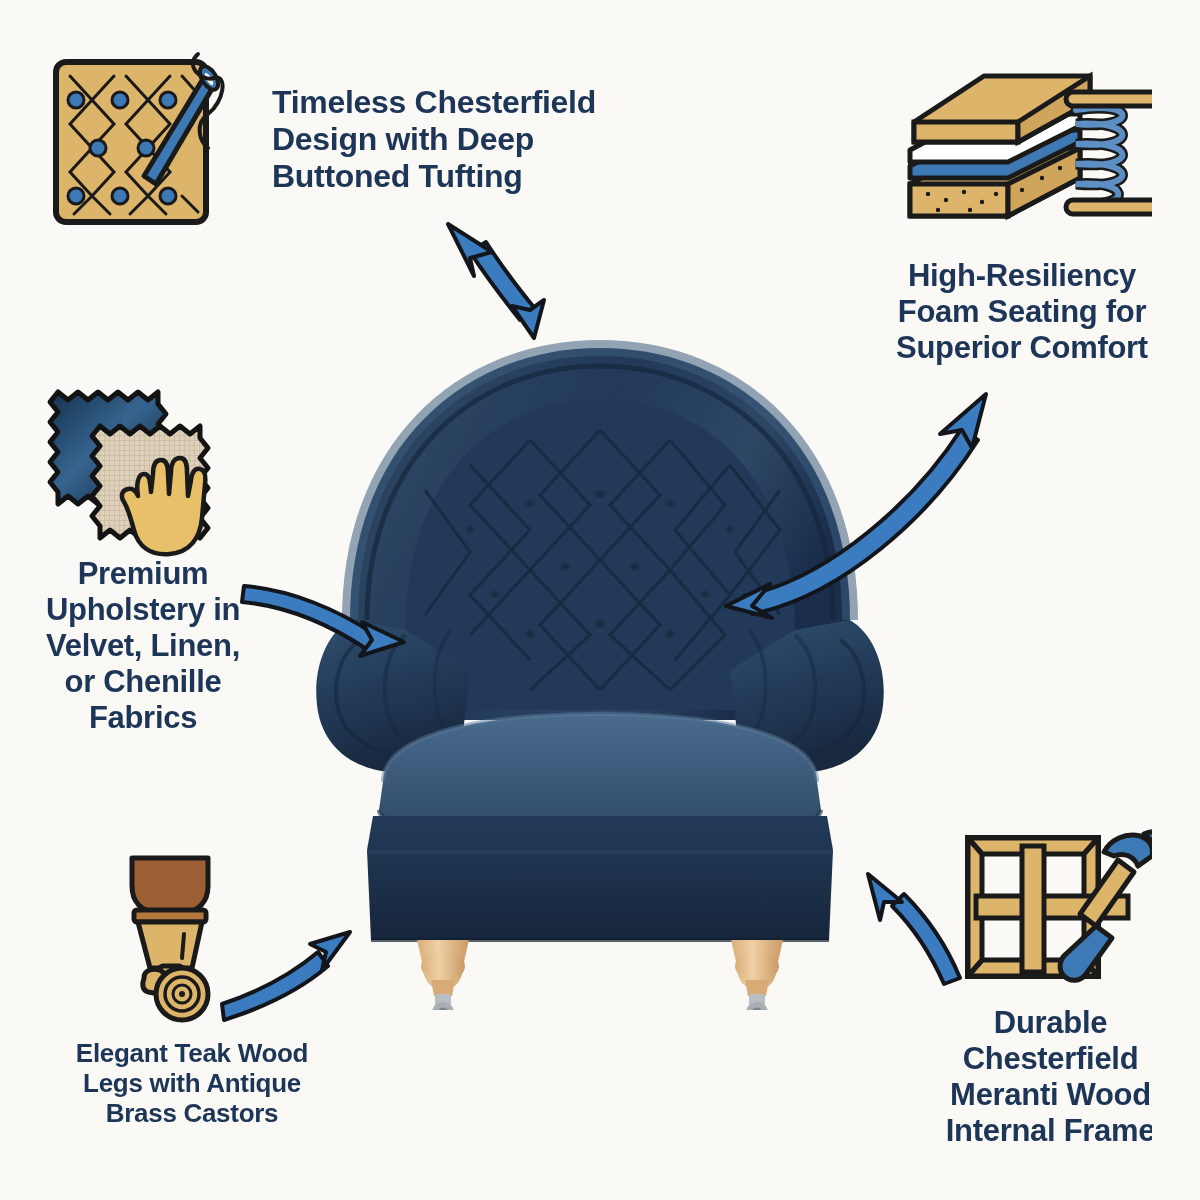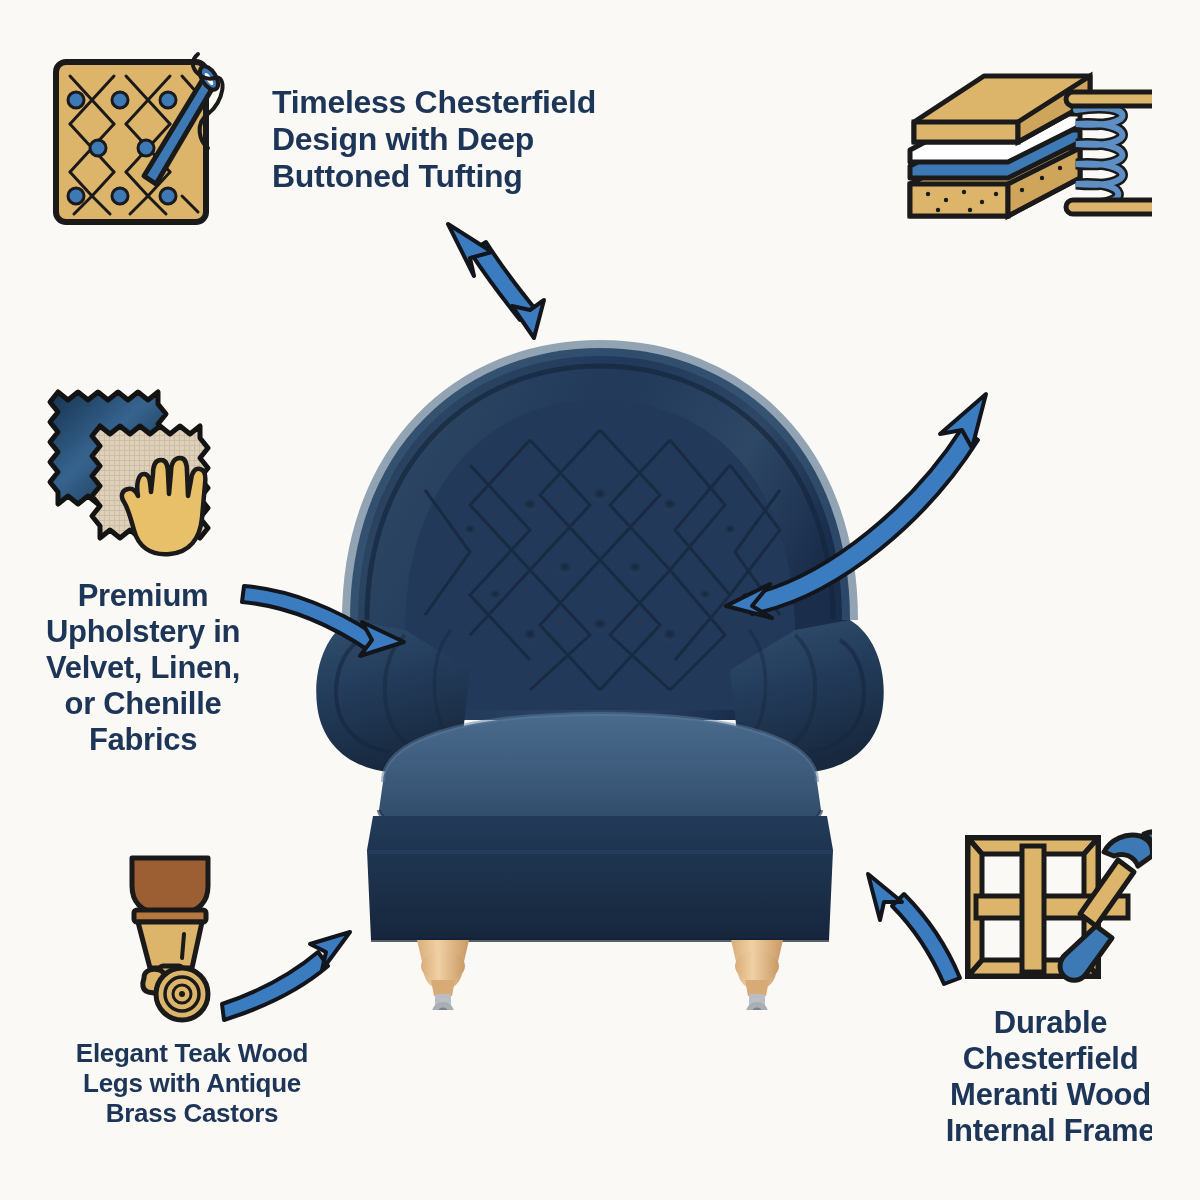--- a/index.html
+++ b/index.html
@@ -23,21 +23,21 @@
 
   
   #f1-text{left:272px;top:84px;font-size:32px;text-align:left;}
   #f1-icon{position:absolute;left:48px;top:48px;width:195px;height:190px;}
 
   
   #f2-text{left:872px;top:258px;width:300px;font-size:31px;text-align:center;}
   #f2-icon{position:absolute;left:900px;top:66px;width:270px;height:185px;}
 
   
-  #f3-text{left:18px;top:578px;width:250px;font-size:31px;text-align:center;}
+  #f3-text{left:18px;top:556px;width:250px;font-size:31px;text-align:center;}
   #f3-icon{position:absolute;left:42px;top:378px;width:205px;height:195px;}
 
   
   #f4-text{left:22px;top:1038px;width:340px;font-size:26px;text-align:center;}
   #f4-icon{position:absolute;left:108px;top:848px;width:150px;height:175px;}
 
   
   #f5-text{left:908px;top:1005px;width:285px;font-size:31px;text-align:center;}
   #f5-icon{position:absolute;left:958px;top:826px;width:225px;height:165px;}
 
@@ -286,20 +286,23 @@
       <g stroke="#1a1a1a" stroke-width="5" fill="none">
         <path d="M176 44 C238 34 238 64 176 58 C238 54 238 84 176 78
                  C238 74 238 104 176 98 C238 94 238 124 176 118 C230 114 232 140 184 138" stroke="#1a1a1a" stroke-width="11" stroke-linecap="round"></path>
         <path d="M176 44 C238 34 238 64 176 58 C238 54 238 84 176 78
                  C238 74 238 104 176 98 C238 94 238 124 176 118 C230 114 232 140 184 138" stroke="#5d8fc4" stroke-width="6" stroke-linecap="round"></path>
       </g>
       <rect x="166" y="26" width="92" height="14" rx="7" fill="#dcb46a" stroke="#1a1a1a" stroke-width="5"></rect>
       <rect x="166" y="134" width="92" height="14" rx="7" fill="#dcb46a" stroke="#1a1a1a" stroke-width="5"></rect>
     </svg>
   </div>
+  <div class="callout-text" id="f2-text">High-Resiliency
+Foam Seating for
+Superior Comfort</div>
 
   <div id="f3-icon">
     <svg class="icon-svg" viewBox="0 0 205 195" xmlns="http://www.w3.org/2000/svg">
       <defs>
         <linearGradient id="velvetG" x1="0" y1="0" x2="1" y2="1">
           <stop offset="0%" stop-color="#16324f"></stop>
           <stop offset="45%" stop-color="#36648f"></stop>
           <stop offset="100%" stop-color="#0e2134"></stop>
         </linearGradient>
         <pattern id="linenTex" width="5" height="5" patternUnits="userSpaceOnUse">

